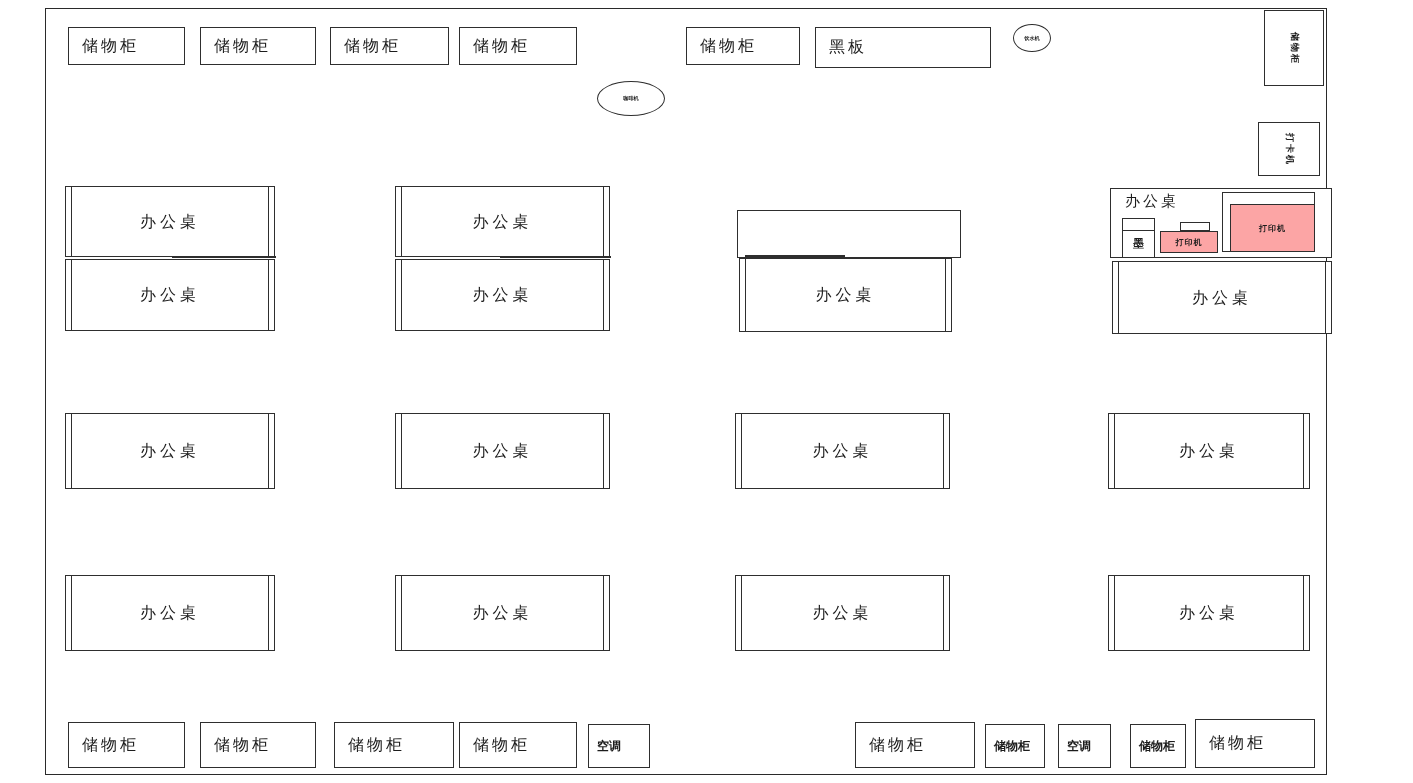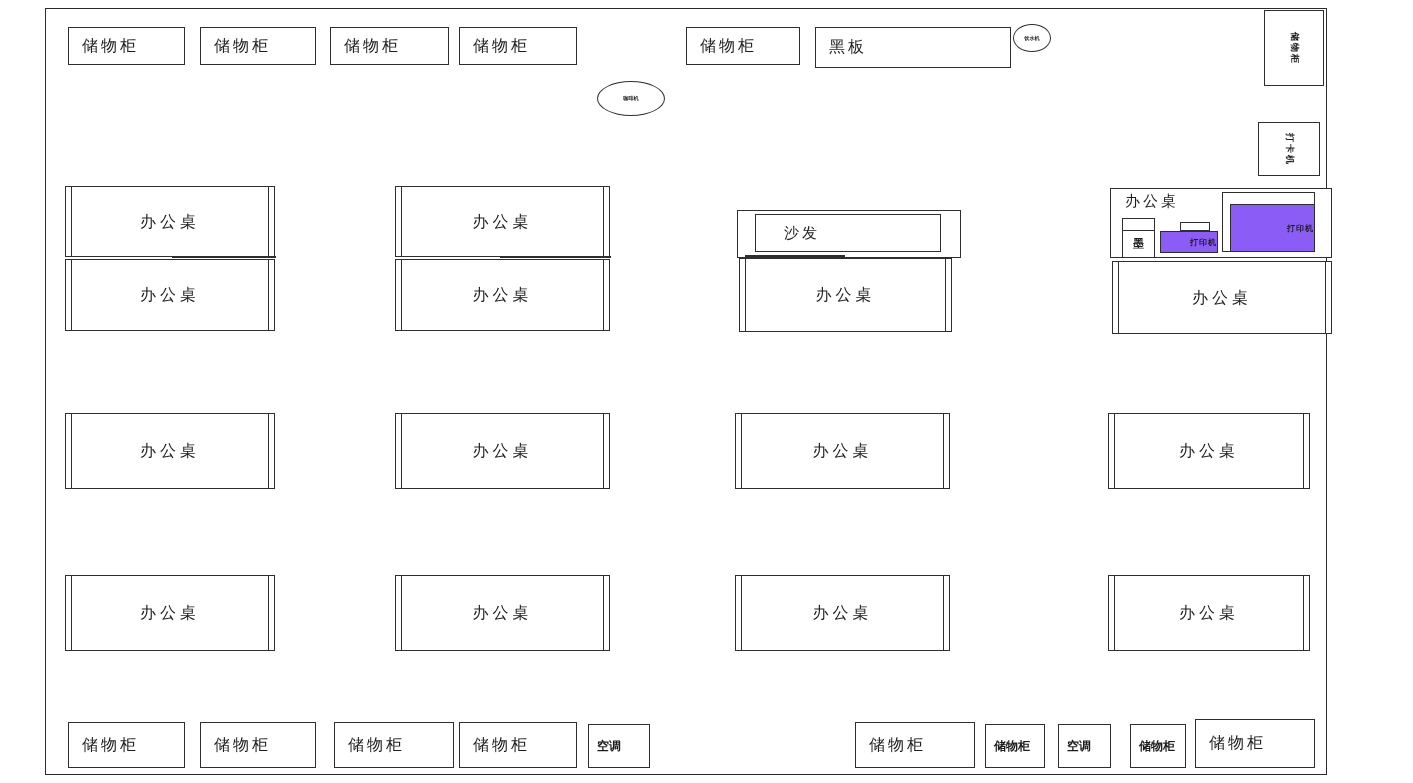--- a/index.html
+++ b/index.html
@@ -23,22 +23,22 @@
   .vbox{position:absolute;border:1px solid #2e2e2e;background:#fff;box-sizing:border-box;
         display:flex;align-items:center;justify-content:center}
   .vbox>span{transform:rotate(90deg);font-size:9px;font-weight:bold;letter-spacing:2px;white-space:nowrap}
   .smalllbl>span{font-size:12px;font-weight:bold;letter-spacing:0;padding-left:8px}
   .line{position:absolute;background:#2e2e2e}
   .plain{position:absolute;border:1px solid #2e2e2e;background:#fff;box-sizing:border-box}
   .surflbl{position:absolute;left:14px;top:3px;font-size:15px;letter-spacing:3px}
   .inkbox{position:absolute;border:1px solid #2e2e2e;background:#fff;box-sizing:border-box}
   .inkbox::before{content:"";position:absolute;left:0;right:0;top:11px;border-top:1px solid #2e2e2e}
   .inkbox>span{position:absolute;left:0;right:0;top:17px;text-align:center;font-size:11px;font-weight:bold}
-  .prsmall{position:absolute;border:1px solid #2e2e2e;background:#8b5cf6;box-sizing:border-box;
-           display:flex;align-items:center;justify-content:flex-end}
+  .prsmall{position:absolute;border:1px solid #2e2e2e;background:#fca5a5;box-sizing:border-box;
+           display:flex;align-items:center;justify-content:center}
   .prsmall>span{font-size:8px;font-weight:bold;letter-spacing:1px}
 </style>
 </head>
 <body>
 
 <div class="plan">
 
   <div class="room" style="left:45px;top:8px;width:1282px;height:767px"></div>
 
   <div class="box" style="left:68px;top:27px;width:117px;height:38px">
@@ -50,21 +50,21 @@
   <div class="box" style="left:330px;top:27px;width:119px;height:38px">
       <span>储物柜</span>
     </div>
   <div class="box" style="left:459px;top:27px;width:118px;height:38px">
       <span>储物柜</span>
     </div>
   <div class="box" style="left:686px;top:27px;width:114px;height:38px">
       <span>储物柜</span>
     </div>
 
-  <div class="box" style="left:815px;top:27px;width:196px;height:41px">
+  <div class="box" style="left:815px;top:27px;width:176px;height:41px">
       <span>黑板</span>
     </div>
   <div class="ellipse" style="left:1013px;top:24px;width:36px;height:26px">
       <span>饮水机</span>
     </div>
 
   <div class="ellipse" style="left:597px;top:81px;width:66px;height:33px">
       <span>咖啡机</span>
     </div>
 
@@ -85,23 +85,20 @@
 
   <div class="desk" style="left:395px;top:186px;width:215px;height:71px">
       <span>办公桌</span>
     </div>
   <div class="desk" style="left:395px;top:259px;width:215px;height:72px">
       <span>办公桌</span>
     </div>
   <div class="line" style="left:500px;top:256px;width:111px;height:2px"></div>
 
   <div class="plain" style="left:737px;top:210px;width:224px;height:48px"></div>
-  <div class="box" style="left:755px;top:214px;width:186px;height:38px">
-      <span style="padding-left:28px;font-size:15px">沙发</span>
-    </div>
   <div class="desk" style="left:739px;top:258px;width:213px;height:74px">
       <span>办公桌</span>
     </div>
   <div class="line" style="left:745px;top:255px;width:100px;height:2px"></div>
 
   <div class="plain" style="left:1110px;top:188px;width:222px;height:70px">
     <span class="surflbl">办公桌</span>
   </div>
   <div class="inkbox" style="left:1122px;top:218px;width:33px;height:40px">
       <span>墨</span>

